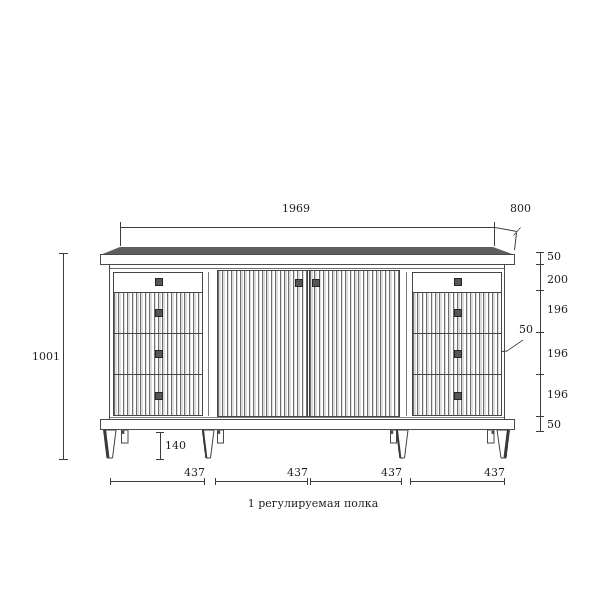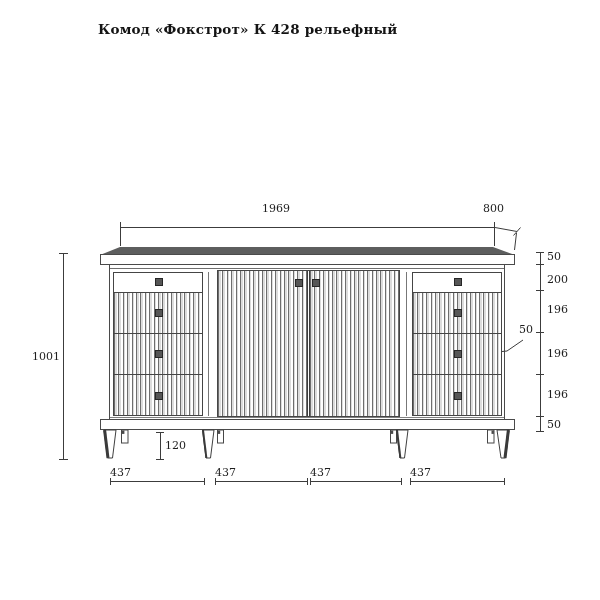--- a/index.html
+++ b/index.html
@@ -5,21 +5,21 @@
   html,body{margin:0;padding:0;background:#fff;}
   .stage{
     position:relative;width:600px;height:600px;background:#ffffff;overflow:hidden;
     font-family:"DejaVu Serif","Liberation Serif",serif;color:#1e1e1e;
   }
   .hline{position:absolute;height:1px;background:#4a4a4a;}
   .vline{position:absolute;width:1px;background:#4a4a4a;}
   .dim{background:#3c3c3c;}
   .dim-label{
     position:absolute;font-size:11px;line-height:12px;color:#1e1e1e;
-    text-align:left;white-space:nowrap;
+    text-align:right;white-space:nowrap;
   }
   .title{
     position:absolute;left:98px;top:21px;font-size:13.5px;font-weight:bold;
     letter-spacing:.2px;color:#141414;white-space:nowrap;
   }
   .note{
     position:absolute;left:225px;top:497px;width:176px;text-align:center;
     font-size:11px;color:#1e1e1e;white-space:nowrap;
   }
   
@@ -65,21 +65,20 @@
   .door{flex:1;box-sizing:border-box;}
   .door-l{border-right:1px solid #3f3f3f;margin-right:1px;}
   .door-r{border-left:1px solid #3f3f3f;}
   svg{position:absolute;left:0;top:0;pointer-events:none;}
 </style>
 </head>
 <body>
 
 <div class="stage">
 
-  <div class="title">Комод «Фокстрот» К 428 рельефный</div>
 
   <div class="top-face"></div>
   <div class="fascia"></div>
   <div class="body-box"></div>
   <div class="hline" style="left:110px;top:268px;width:394px;opacity:.8"></div>
   <div class="hline" style="left:110px;top:417px;width:394px;opacity:.7"></div>
   <div class="plinth"></div>
 
   <div class="stack stack-left">
     <div class="drawer d-plain bb">
@@ -184,33 +183,34 @@
   <div class="dim-label" style="left:547px;top:304px;text-align:left;">196</div>
   <div class="dim-label" style="left:547px;top:348px;text-align:left;">196</div>
   <div class="dim-label" style="left:547px;top:389px;text-align:left;">196</div>
   <div class="dim-label" style="left:547px;top:419px;text-align:left;">50</div>
 
   <div class="dim-label" style="left:519px;top:324px;text-align:left;">50</div>
 
   <div class="vline dim" style="left:160px;top:432px;height:28px;"></div>
   <div class="hline dim" style="left:156px;top:432px;width:8px;"></div>
   <div class="hline dim" style="left:156px;top:459px;width:8px;"></div>
-  <div class="dim-label" style="left:165px;top:440px;text-align:left;">120</div>
+  <div class="dim-label" style="left:165px;top:440px;text-align:left;">140</div>
 
   <div class="hline dim" style="left:110px;top:481px;width:95px;"></div>
   <div class="hline dim" style="left:215px;top:481px;width:93px;"></div>
   <div class="hline dim" style="left:310px;top:481px;width:92px;"></div>
   <div class="hline dim" style="left:410px;top:481px;width:95px;"></div>
   <div class="vline dim" style="left:110px;top:478px;height:7px;"></div>
   <div class="vline dim" style="left:204px;top:478px;height:7px;"></div>
   <div class="vline dim" style="left:215px;top:478px;height:7px;"></div>
   <div class="vline dim" style="left:307px;top:478px;height:7px;"></div>
   <div class="vline dim" style="left:310px;top:478px;height:7px;"></div>
   <div class="vline dim" style="left:401px;top:478px;height:7px;"></div>
   <div class="vline dim" style="left:410px;top:478px;height:7px;"></div>
   <div class="vline dim" style="left:504px;top:478px;height:7px;"></div>
   <div class="dim-label" style="left:110px;top:467px;width:95px;">437</div>
   <div class="dim-label" style="left:215px;top:467px;width:93px;">437</div>
   <div class="dim-label" style="left:310px;top:467px;width:92px;">437</div>
   <div class="dim-label" style="left:410px;top:467px;width:95px;">437</div>
 
+  <div class="note">1 регулируемая полка</div>
 
 </div>
 
 </body></html>

